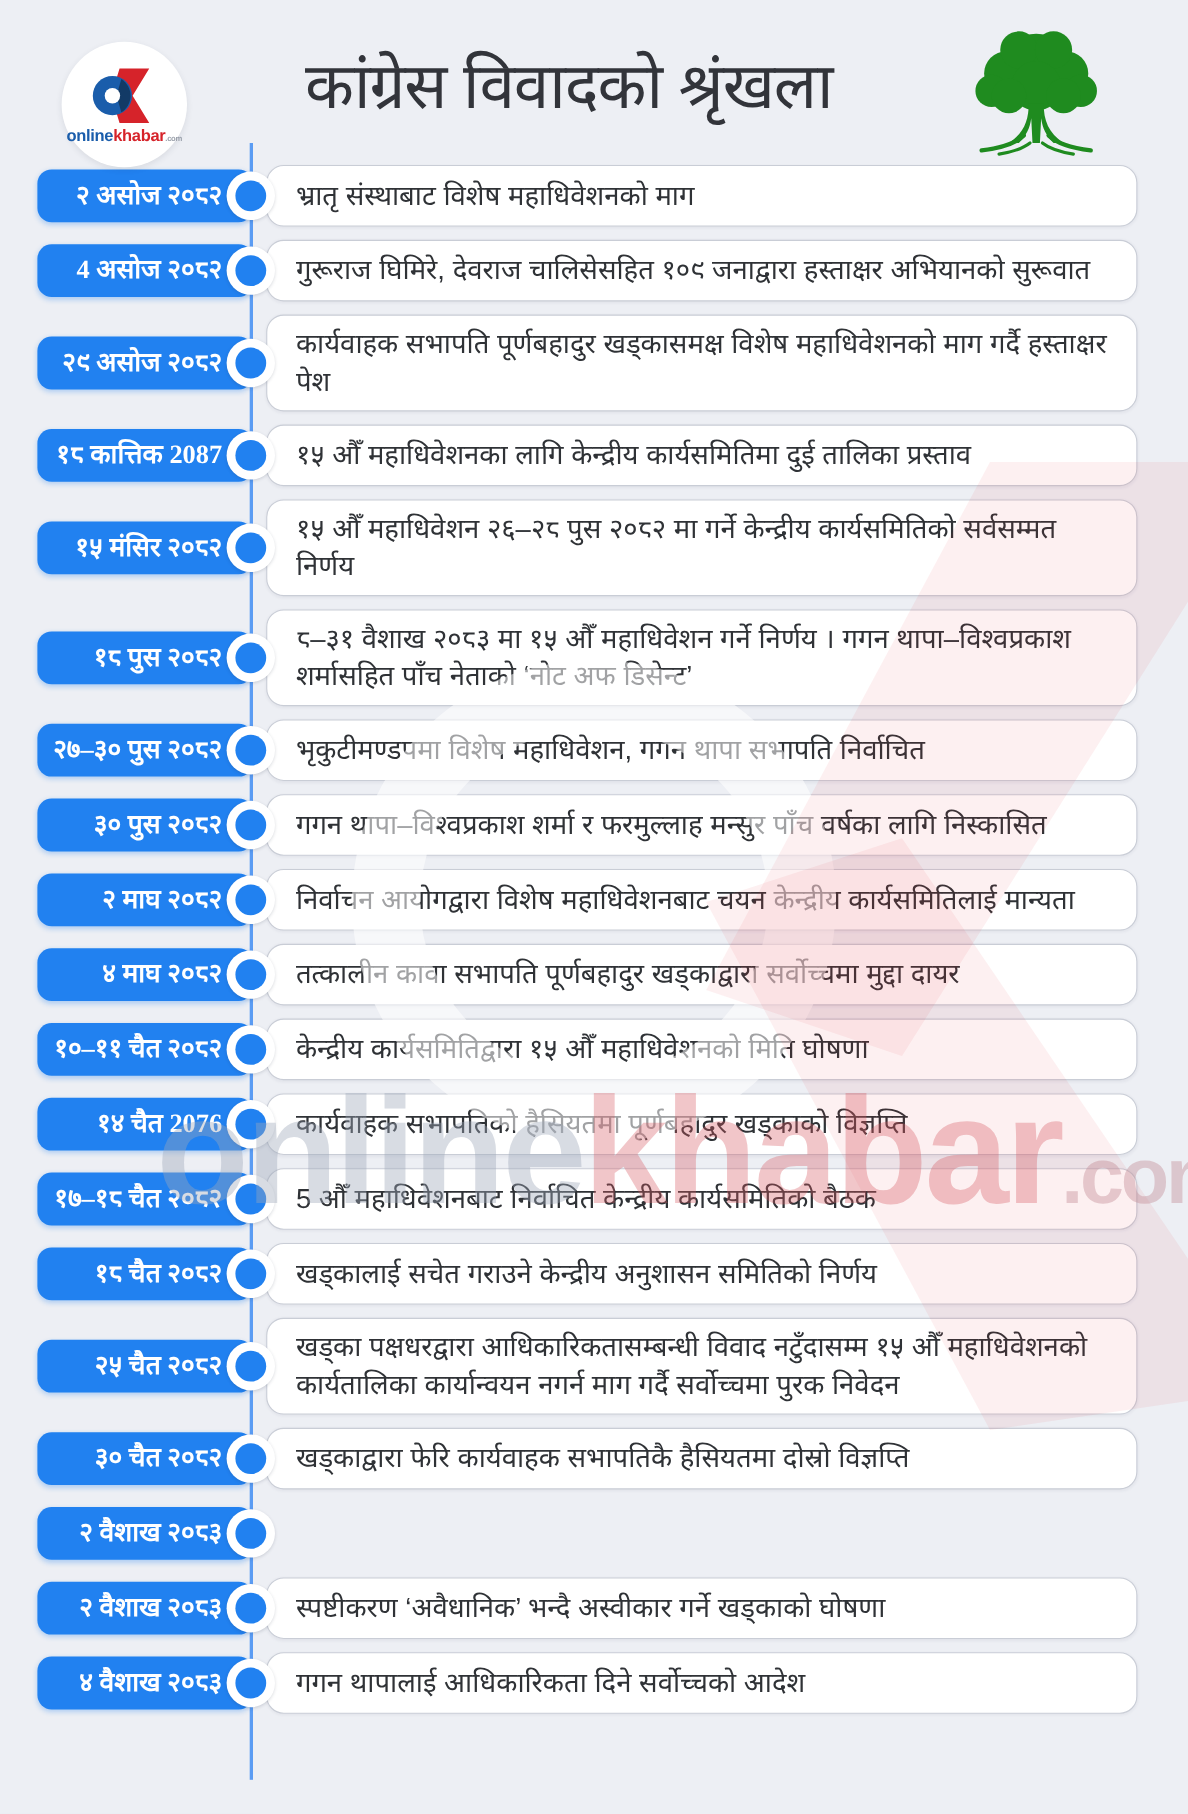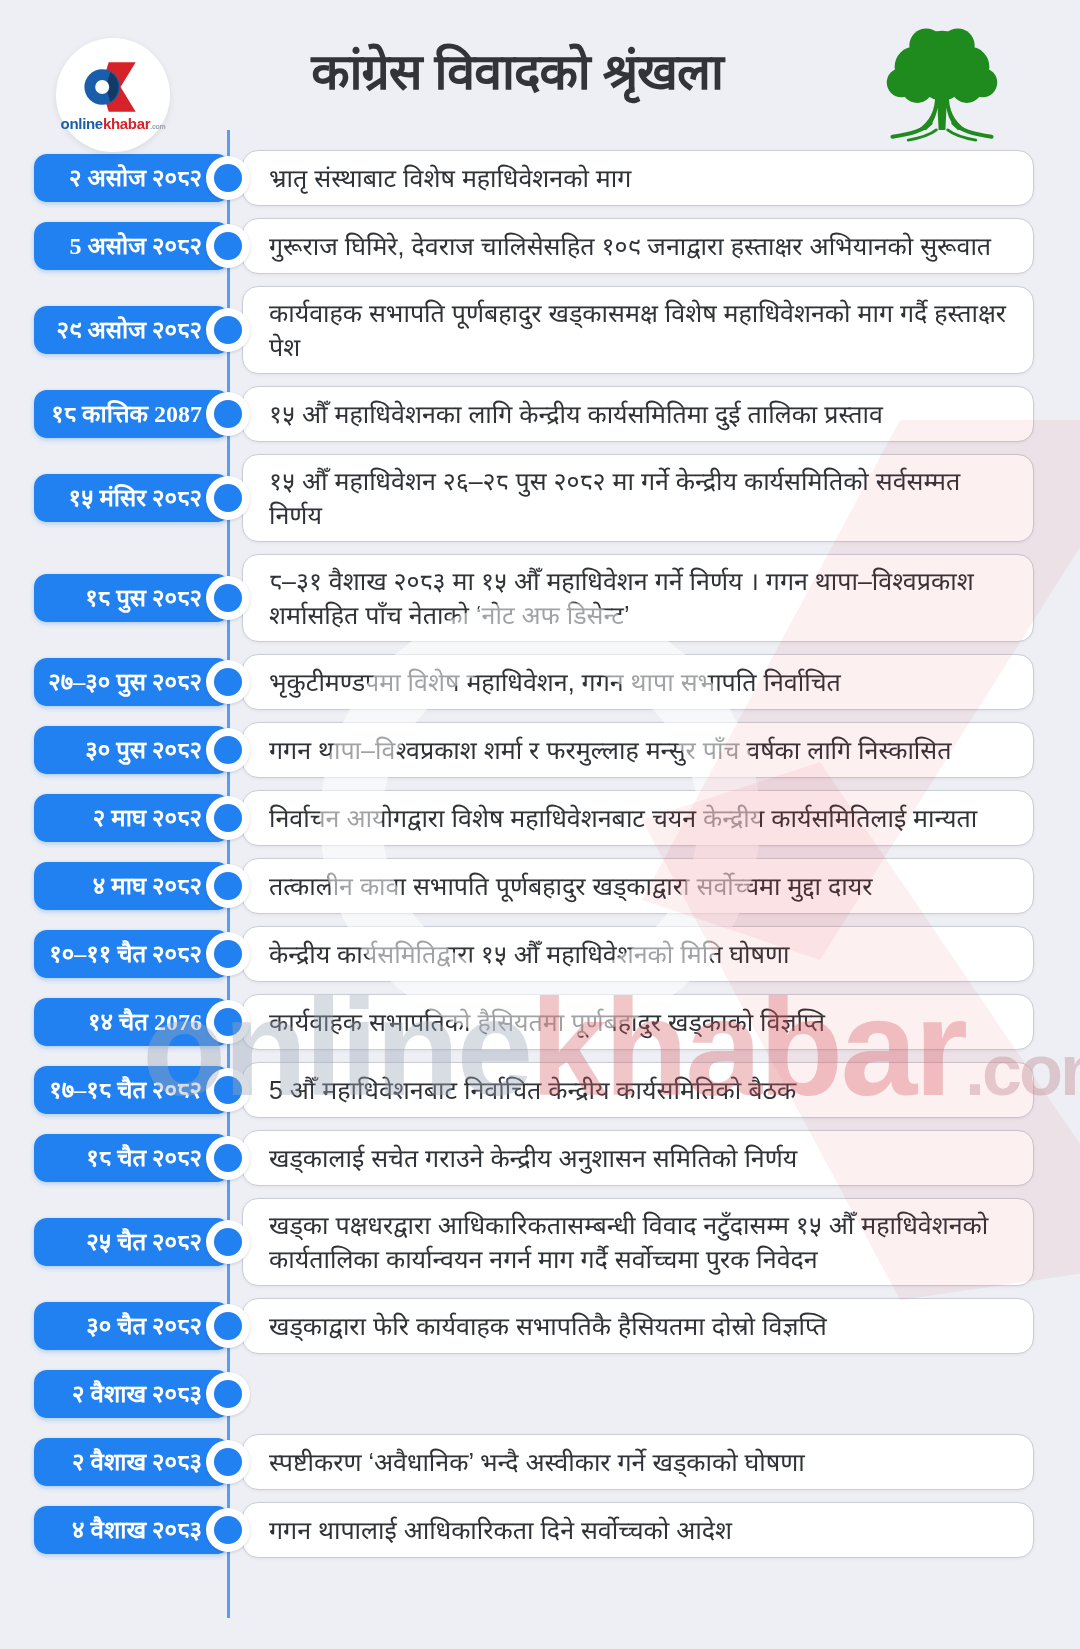--- a/index.html
+++ b/index.html
@@ -27,21 +27,21 @@
     background:#fff;box-shadow:0 2px 6px rgba(40,50,70,.10);
     display:flex;flex-direction:column;align-items:center;justify-content:center;gap:2px;
     z-index:3;
   }
   .brand-name{font-size:15px;font-weight:700;line-height:1;letter-spacing:-.3px;white-space:nowrap;}
   .b-online{color:var(--brand-blue);}
   .b-khabar{color:var(--brand-red);}
   .b-tld{color:#9aa0ab;font-size:7px;font-weight:700;}
   .page-title{
     position:absolute;left:517px;top:36px;transform:translateX(-50%);
-    font-size:50px;font-weight:700;color:var(--title-dark);
+    font-size:58px;font-weight:400;color:var(--title-dark);
     white-space:nowrap;letter-spacing:-1px;z-index:3;
   }
   .tree-wrap{position:absolute;left:872px;top:24px;width:140px;height:124px;z-index:3;}
 
   
   .tl-line{
     position:absolute;left:227px;top:130px;width:3px;height:1488px;
     background:var(--timeline-line);z-index:1;
   }
   .timeline{position:absolute;left:0;right:0;top:150px;z-index:2;}
@@ -130,21 +130,21 @@
       <div class="dot">
         <i class="dot-inner"></i>
       </div>
       <article class="card">
         <p class="event-text">भ्रातृ संस्थाबाट विशेष महाधिवेशनको माग</p>
       </article>
     </section>
 
     <section class="row">
       <div class="pill">
-        <span class="date">5 असोज २०८२</span>
+        <span class="date">4 असोज २०८२</span>
       </div>
       <div class="dot">
         <i class="dot-inner"></i>
       </div>
       <article class="card">
         <p class="event-text">गुरूराज घिमिरे, देवराज चालिसेसहित १०९ जनाद्वारा हस्ताक्षर अभियानको सुरूवात</p>
       </article>
     </section>
 
     <section class="row">

